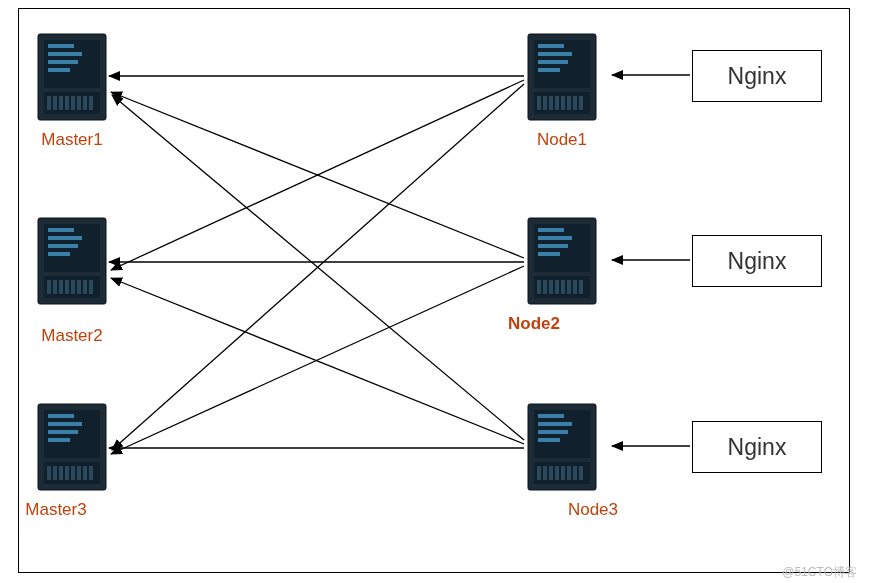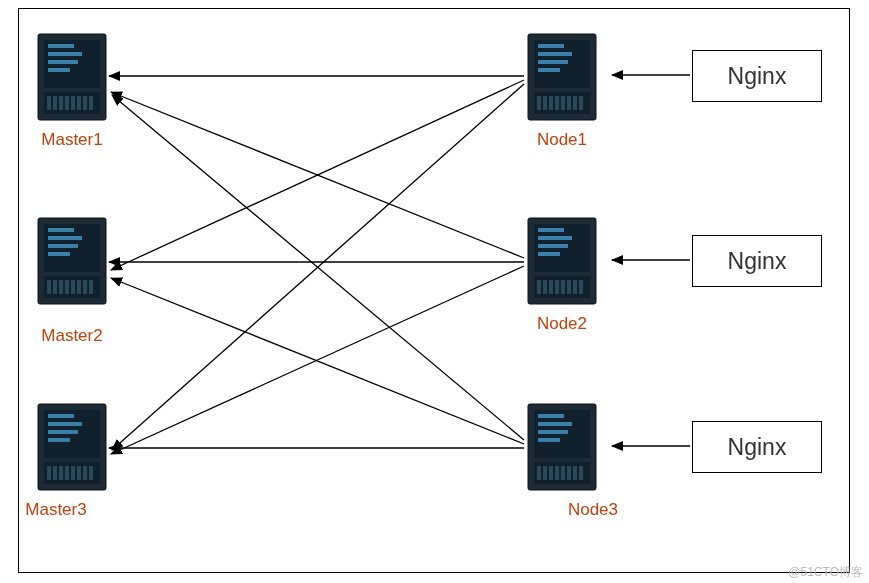--- a/index.html
+++ b/index.html
@@ -53,21 +53,21 @@
   .diagram-svg {
     position: absolute;
     left: 0;
     top: 0;
     width: 869px;
     height: 583px;
     pointer-events: none;
   }
   .watermark {
     position: absolute;
-    right: 6px;
+    right: 12px;
     bottom: 2px;
     font-size: 12px;
     color: #bbb;
     margin-top: 27px;
   }
 </style>
 </head>
 <body>
 
 <div class="frame"></div>
@@ -202,21 +202,21 @@
         <rect x="17" y="66" width="4" height="14"></rect>
       <rect x="23" y="66" width="4" height="14"></rect>
         <rect x="29" y="66" width="4" height="14"></rect>
       <rect x="35" y="66" width="4" height="14"></rect>
         <rect x="41" y="66" width="4" height="14"></rect>
       <rect x="47" y="66" width="4" height="14"></rect>
         <rect x="53" y="66" width="4" height="14"></rect>
     </g>
   </svg>
 </div>
-<div class="label" style="left:526px; top:314px; width:72px;">Node2</div>
+<div class="label" style="left:498px; top:314px; width:72px;font-weight:bold;">Node2</div>
 
 <div class="server" style="left:526px; top:400px;">
   <svg viewBox="0 0 72 96">
     <rect x="2" y="4" width="68" height="86" rx="2" fill="#1d2b36" stroke="#0a1218"></rect>
     <rect x="8" y="10" width="56" height="48" fill="#10202c"></rect>
     <rect x="12" y="14" width="26" height="4" fill="#3a7fa8"></rect>
     <rect x="12" y="22" width="34" height="4" fill="#3a7fa8"></rect>
     <rect x="12" y="30" width="30" height="4" fill="#3a7fa8"></rect>
     <rect x="12" y="38" width="22" height="4" fill="#3a7fa8"></rect>
     <rect x="8" y="62" width="56" height="22" fill="#10202c"></rect>

